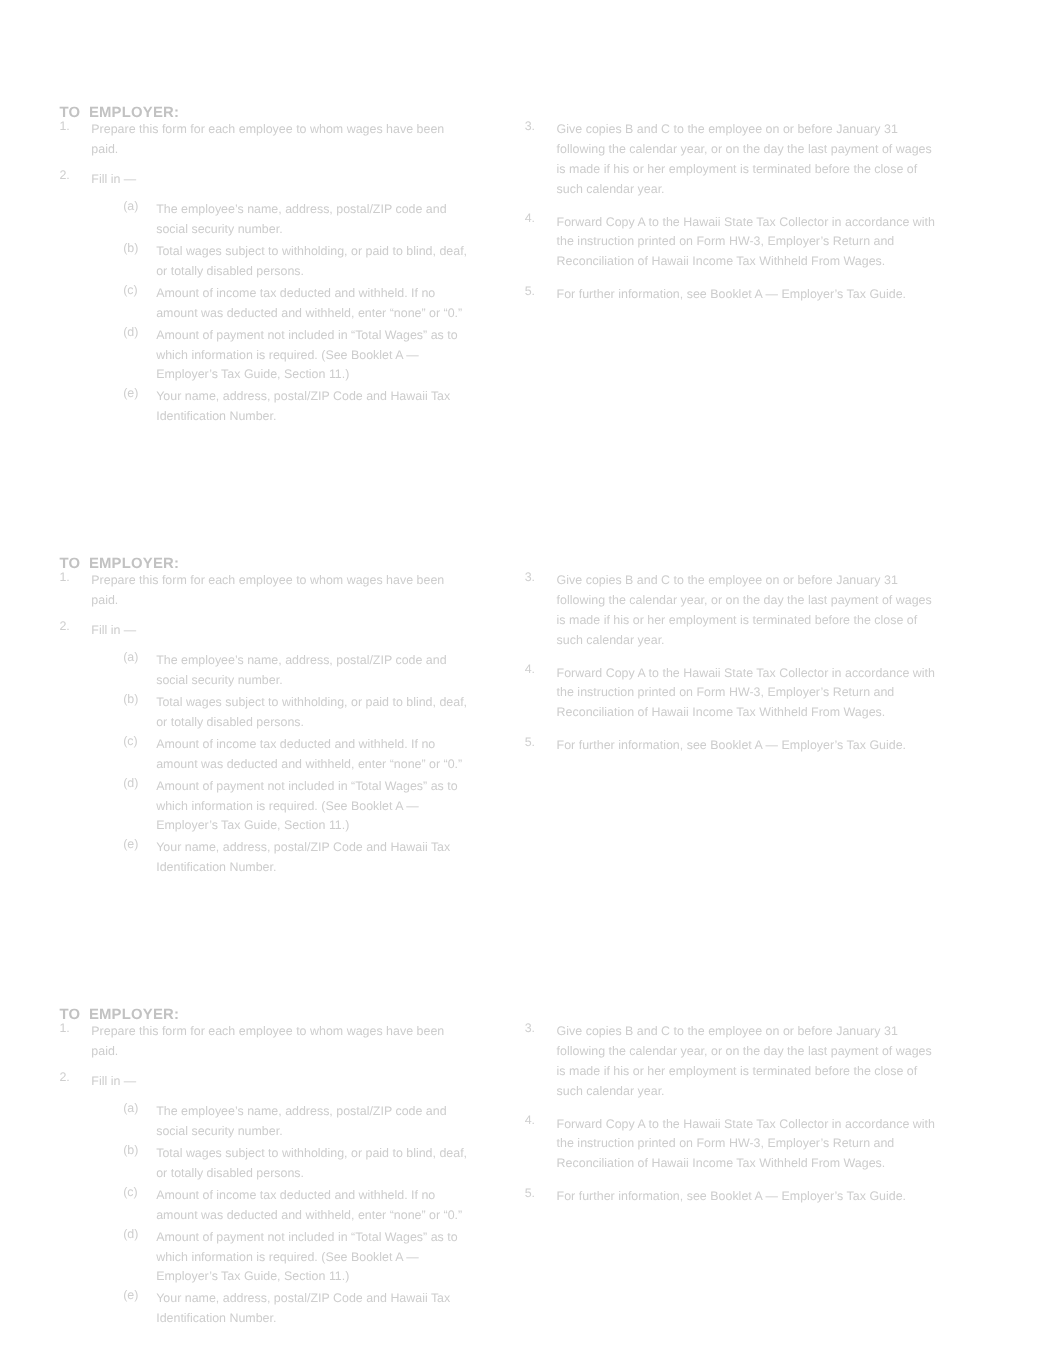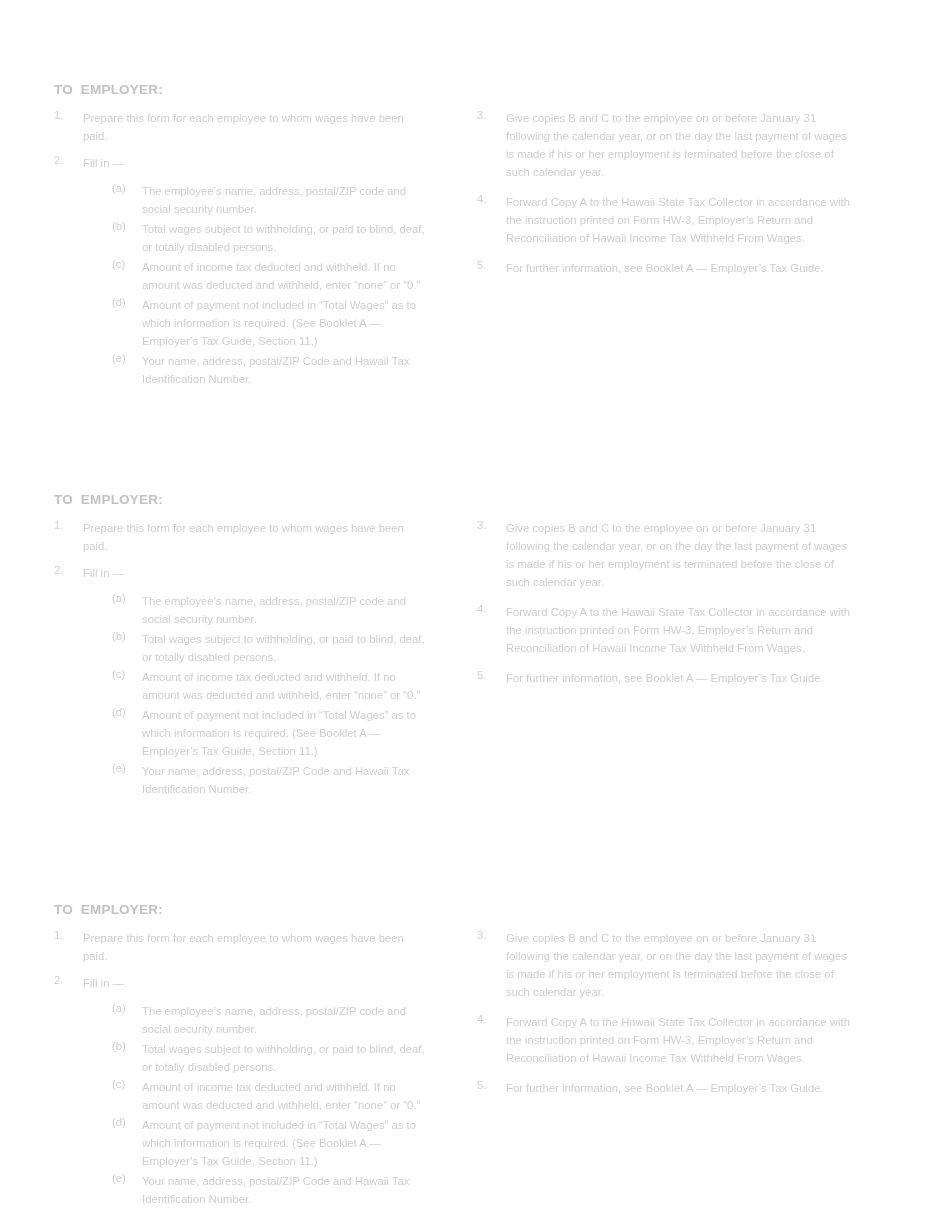--- a/index.html
+++ b/index.html
@@ -28,21 +28,21 @@
     left: 0;
     width: 950px;
   }
   .block-1 { top: 78px; }
   .block-2 { top: 488px; }
   .block-3 { top: 898px; }
 
   .block-heading {
     position: absolute;
     left: 54px;
-    top: 4px;
+    top: 16px;
     font-size: 13.5px;
     font-weight: bold;
     letter-spacing: 0.2px;
     color: #c2c2c2;
     white-space: pre;
     line-height: 16px;
   }
 
   .columns {
     position: absolute;

